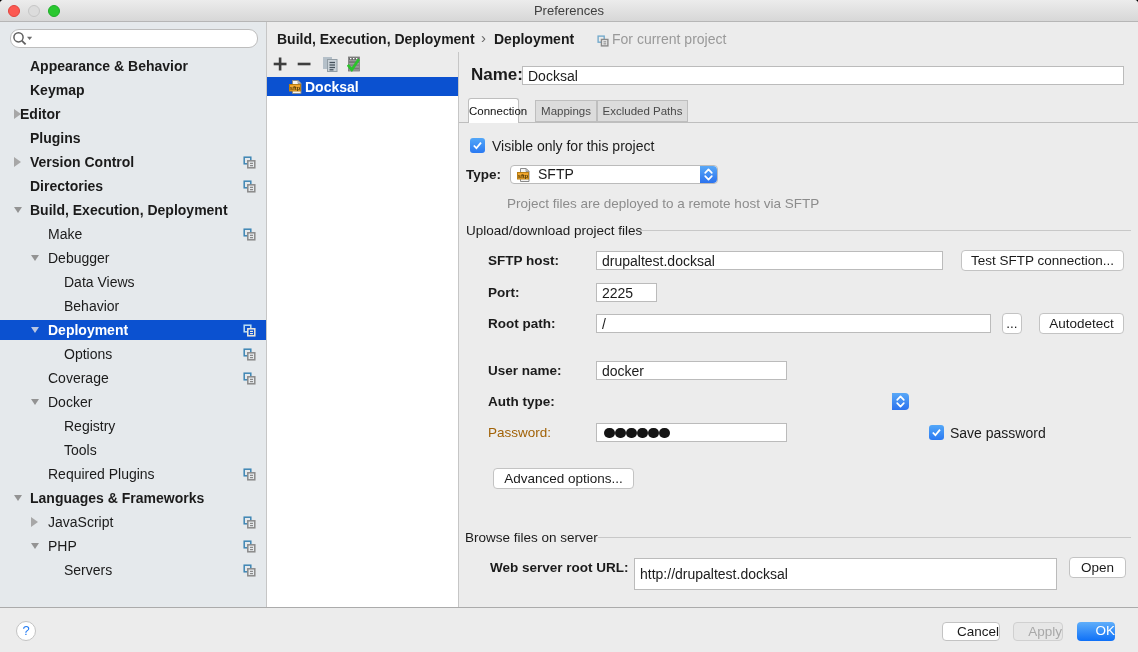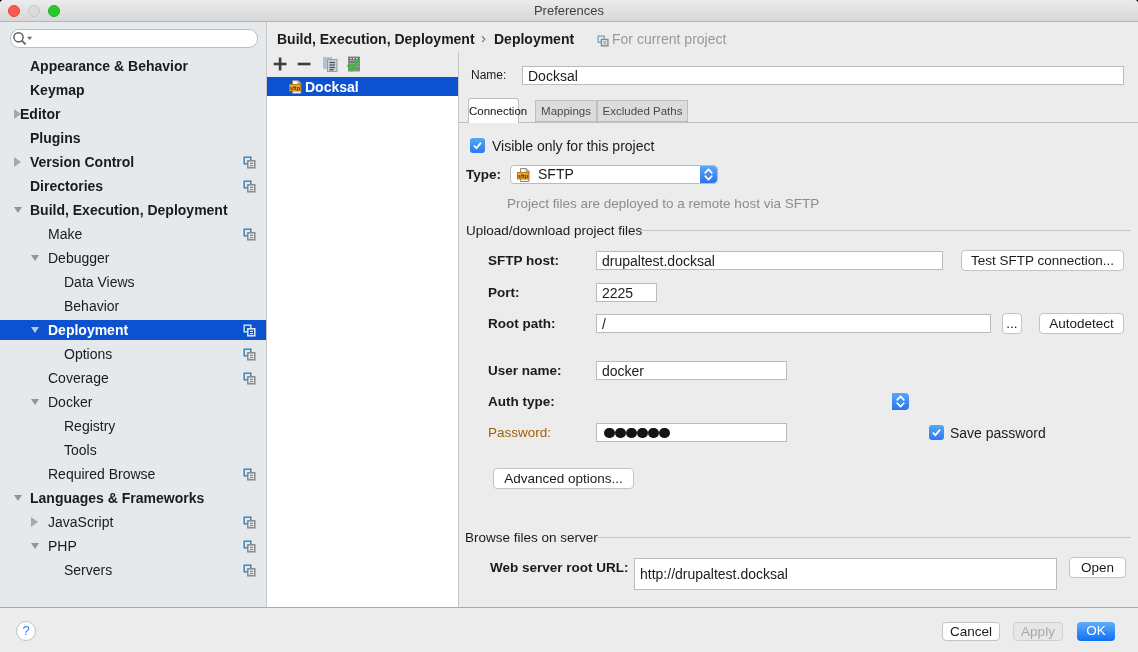--- a/index.html
+++ b/index.html
@@ -32,21 +32,21 @@
 .field span{position:absolute;top:50%;transform:translateY(-50%);white-space:nowrap;}
 .flabel{position:absolute;font-size:14px;color:#1B1B1B;transform:translateY(-50%);white-space:nowrap;}
 .btn{position:absolute;background:#FFF;border:1px solid #C3C3C3;border-radius:4px;box-sizing:border-box;font-size:13.5px;color:#1B1B1B;text-align:center;}
 .grpline{position:absolute;height:1px;background:#C8C8C8;}
 .tab{position:absolute;top:50px;height:22px;box-sizing:border-box;border:1px solid #BEBEBE;font-size:11.5px;text-align:center;color:#4a4a4a;background:#DCDCDC;}
 .tab.act{background:#FFF;border-bottom:none;top:48px;height:25px;z-index:2;color:#111;border-radius:3px 3px 0 0;}
 .hline{position:absolute;height:1px;background:#BEBEBE;}
 .cb{position:absolute;width:15px;height:15px;border-radius:3px;background:linear-gradient(#53A7F8,#2A79F2);}
 .cb svg{position:absolute;left:1px;top:1px;}
 .bottombar{position:absolute;left:0;top:607px;width:1138px;height:45px;background:#ECECEC;border-top:1px solid #ABABAB;box-sizing:border-box;}
-.mbtn{position:absolute;top:14px;height:19px;border-radius:4px;box-sizing:border-box;font-size:13.5px;text-align:center;line-height:17px;}
+.mbtn{position:absolute;top:14px;height:19px;border-radius:4px;box-sizing:border-box;font-size:13.5px;text-align:right;line-height:17px;}
 .help{position:absolute;left:16px;top:13px;width:20px;height:20px;border-radius:50%;background:#FFF;border:1px solid #C3C3C3;box-sizing:border-box;color:#247CF3;font-size:13px;text-align:center;line-height:18px;}
 </style></head>
 <body>
 <div class="win">
   <div class="titlebar">
     <div class="title">Preferences</div>
     <div class="tl red"></div>
       <div class="tl gray"></div>
       <div class="tl green"></div>
   </div>
@@ -147,21 +147,21 @@
           <span class="arr d" style="left:31px;"></span>
           <span class="lbl" style="left:48px">Docker</span>
         </div>
       <div class="trow">
           <span class="lbl" style="left:64px">Registry</span>
         </div>
       <div class="trow">
           <span class="lbl" style="left:64px">Tools</span>
         </div>
       <div class="trow">
-          <span class="lbl" style="left:48px">Required Browse</span>
+          <span class="lbl" style="left:48px">Required Plugins</span>
           <svg class="pico" width="13" height="13" viewBox="0 0 13 13">
             <rect x="1.2" y="1.2" width="6.6" height="6.6" fill="none" stroke="#3E86B4" stroke-width="1.5"></rect>
             <rect x="4.8" y="4.8" width="7" height="7" fill="#E5E9EC" stroke="#8A8A8A" stroke-width="1.5"></rect>
             <line x1="7" y1="7.4" x2="10" y2="7.4" stroke="#8A8A8A" stroke-width="1.2"></line>
             <line x1="7" y1="9.6" x2="10" y2="9.6" stroke="#8A8A8A" stroke-width="1.2"></line>
           </svg>
         </div>
       <div class="trow b">
           <span class="arr d" style="left:14px;"></span>
           <span class="lbl" style="left:30px">Languages &amp; Frameworks</span>
@@ -247,21 +247,21 @@
           <path d="M9 0.5 l3 3 h-3 z" fill="#D8D8D8" stroke="#8A8A8A" stroke-width="0.8"></path>
           <rect x="0.5" y="4.5" width="11" height="6.5" fill="#F0A62F" stroke="#B97E14" stroke-width="1"></rect>
           <text x="6" y="9.8" font-size="5.8" font-weight="bold" fill="#503A08" text-anchor="middle" font-family="Liberation Sans">sftp</text>
         </svg>
       <span style="position:absolute;left:38px;top:2px">Docksal</span>
     </div>
   </div>
   <div class="vline"></div>
 
   <div class="right">
-    <div class="flabel" style="left:12px;top:25px;font-weight:normal;color:#1B1B1B;font-size:12px">Name:</div>
+    <div class="flabel" style="left:12px;top:25px;font-weight:bold;color:#1B1B1B;font-size:17px">Name:</div>
     <div class="field" style="left:63px;top:16px;width:602px;height:19px;">
         <span style="left:5px">Docksal</span>
       </div>
     <div class="tab act" style="left:9px;width:51px;line-height:24px">Connection</div>
     <div class="tab" style="left:76px;width:62px;line-height:20px">Mappings</div>
     <div class="tab" style="left:138px;width:91px;line-height:20px">Excluded Paths</div>
     <div class="hline" style="left:0px;top:72px;width:679px"></div>
     <div class="cb" style="left:11px;top:88px">
         <svg width="13" height="13" viewBox="0 0 13 13">
           <path d="M2.8 6.5 L5.4 9.2 L10 3.6" fill="none" stroke="#FFF" stroke-width="1.8"></path>

